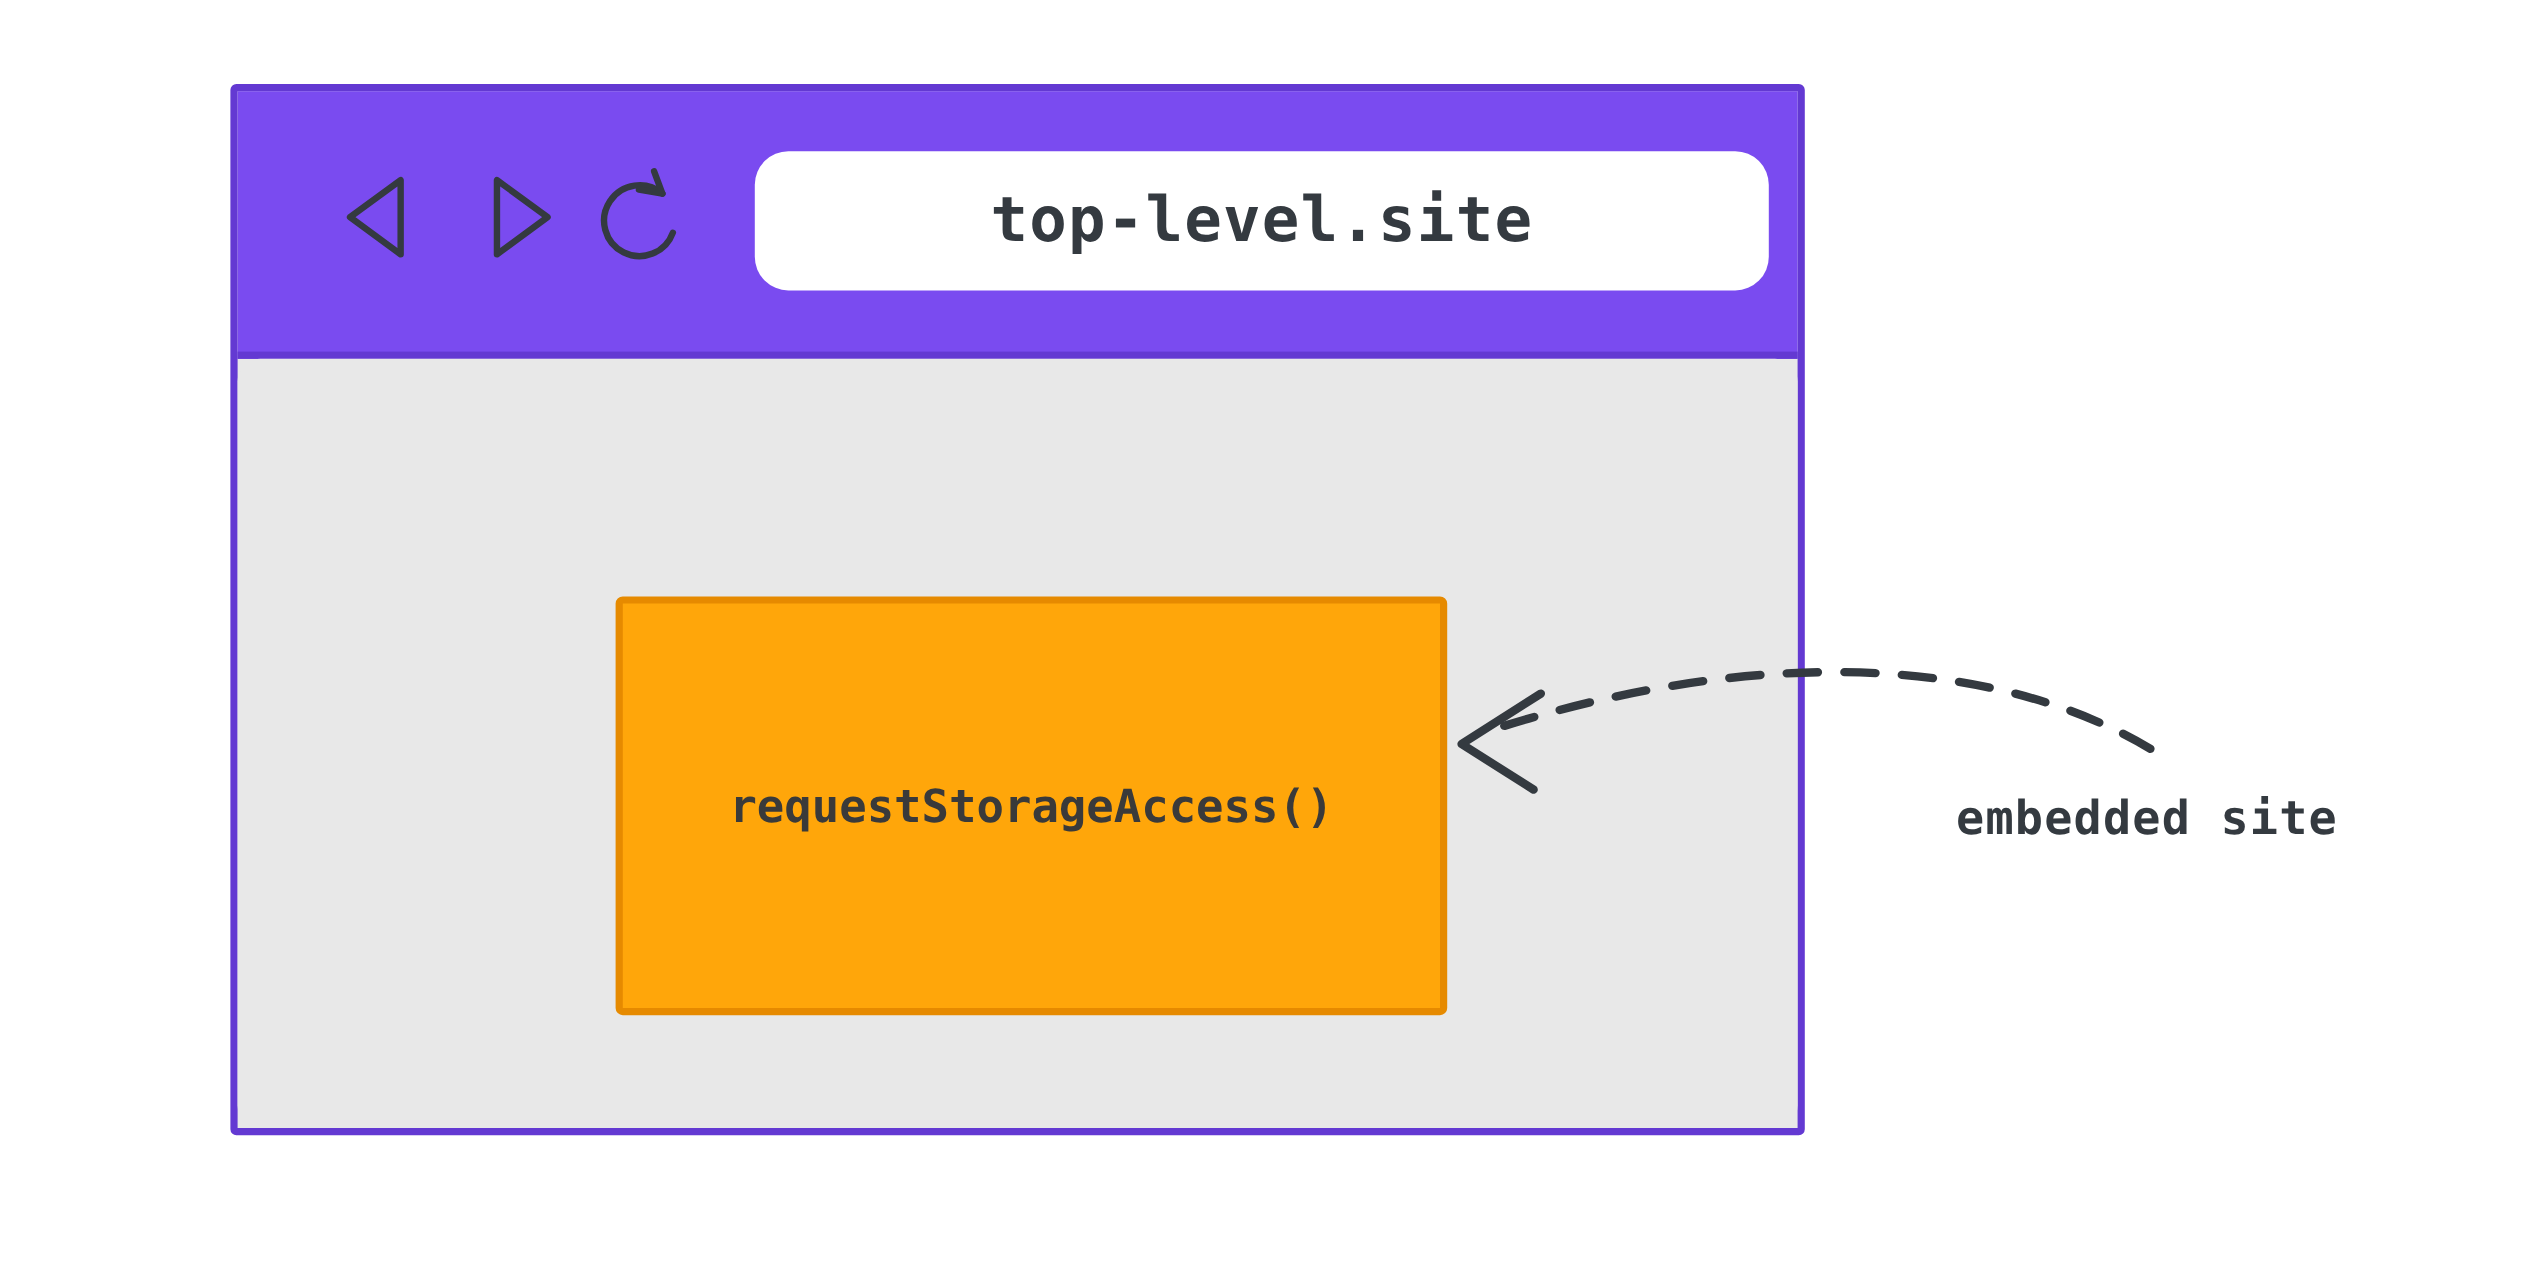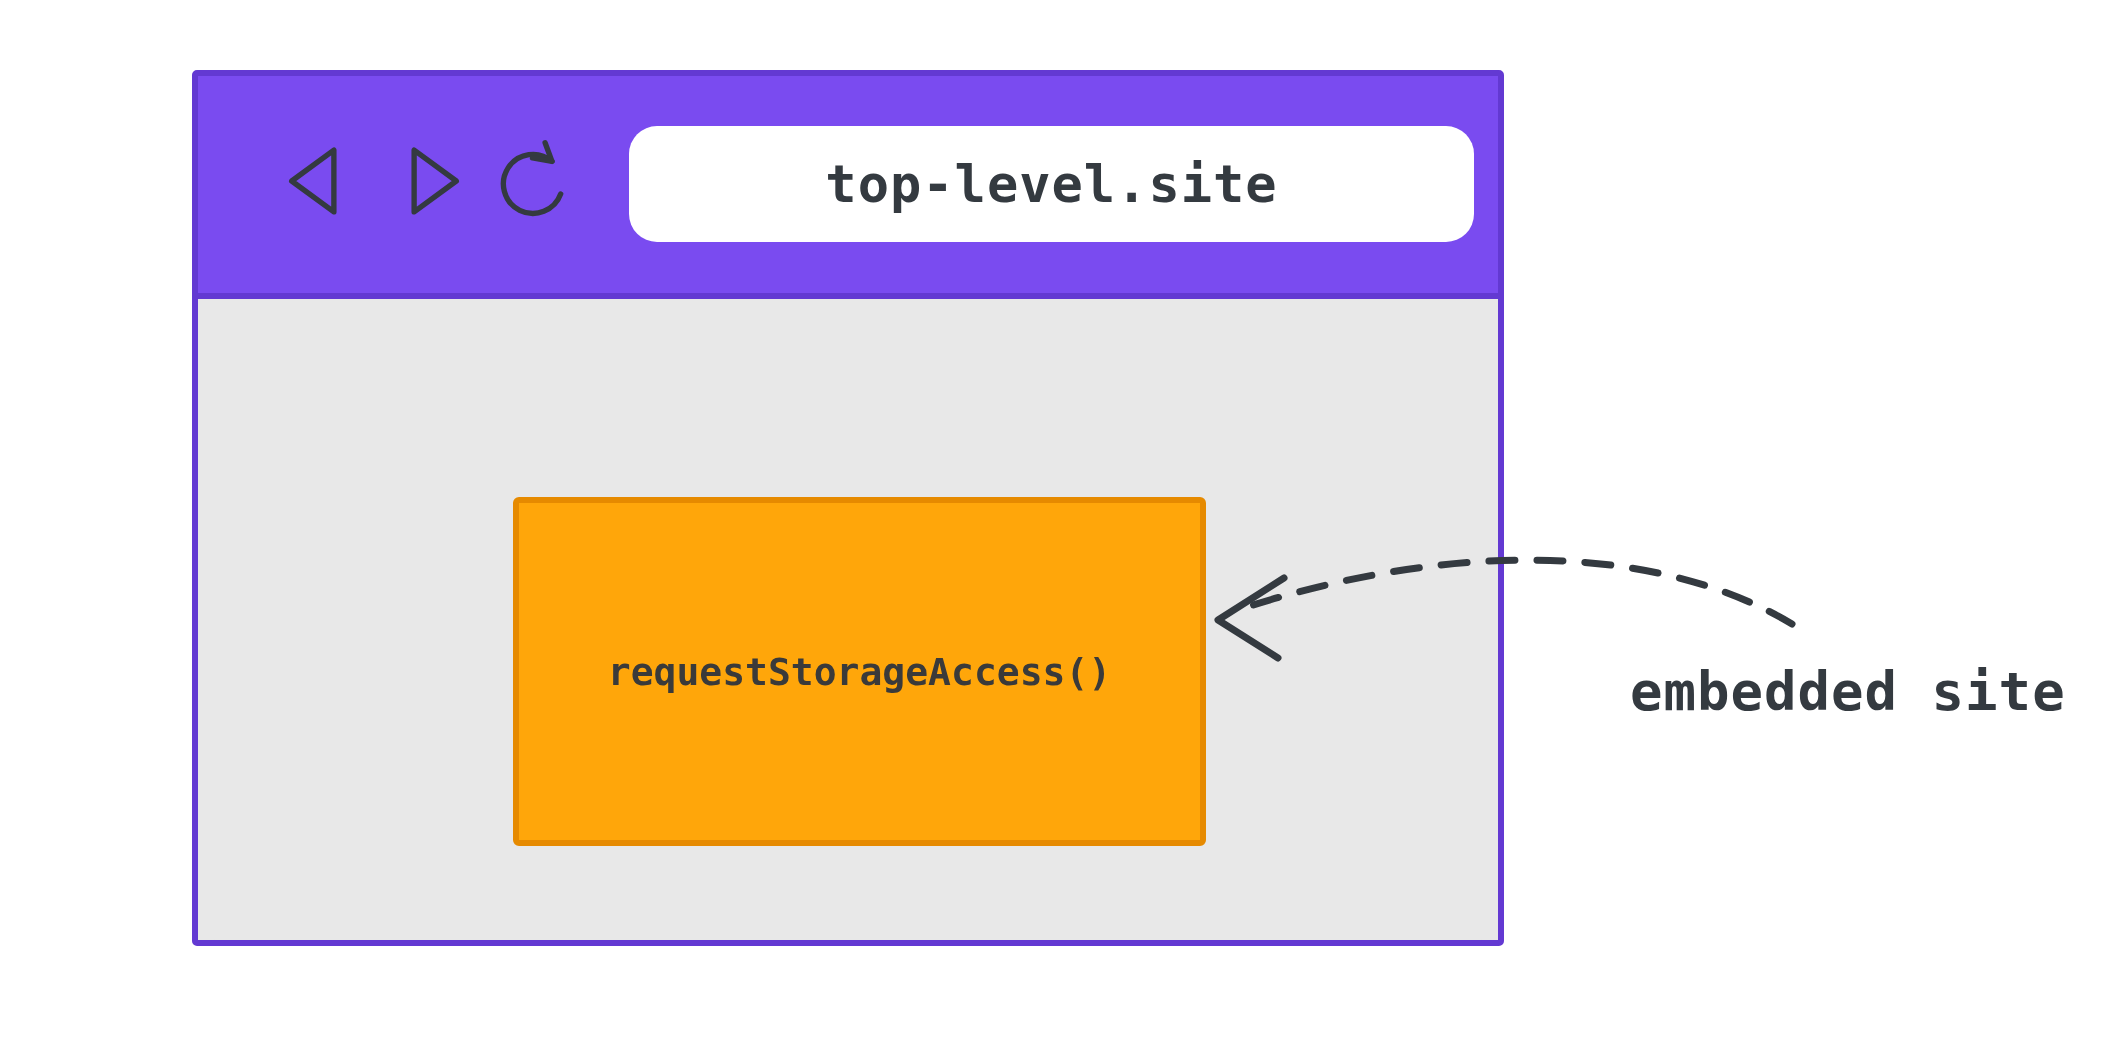--- a/index.html
+++ b/index.html
@@ -135,21 +135,21 @@
     fill: none;
     stroke: var(--ink, #343a40);
     stroke-width: 7;
     stroke-linecap: round;
     stroke-linejoin: round;
   }
   .annotation {
     position: absolute;
     left: 1630px;
     top: 660px;
-    font-size: 54px;
+    font-size: 39px;
     font-weight: bold;
     color: var(--ink, #343a40);
     white-space: nowrap;
     letter-spacing: 1px;
   }
 </style>
 </head>
 <body>
 
 <div class="stage">

